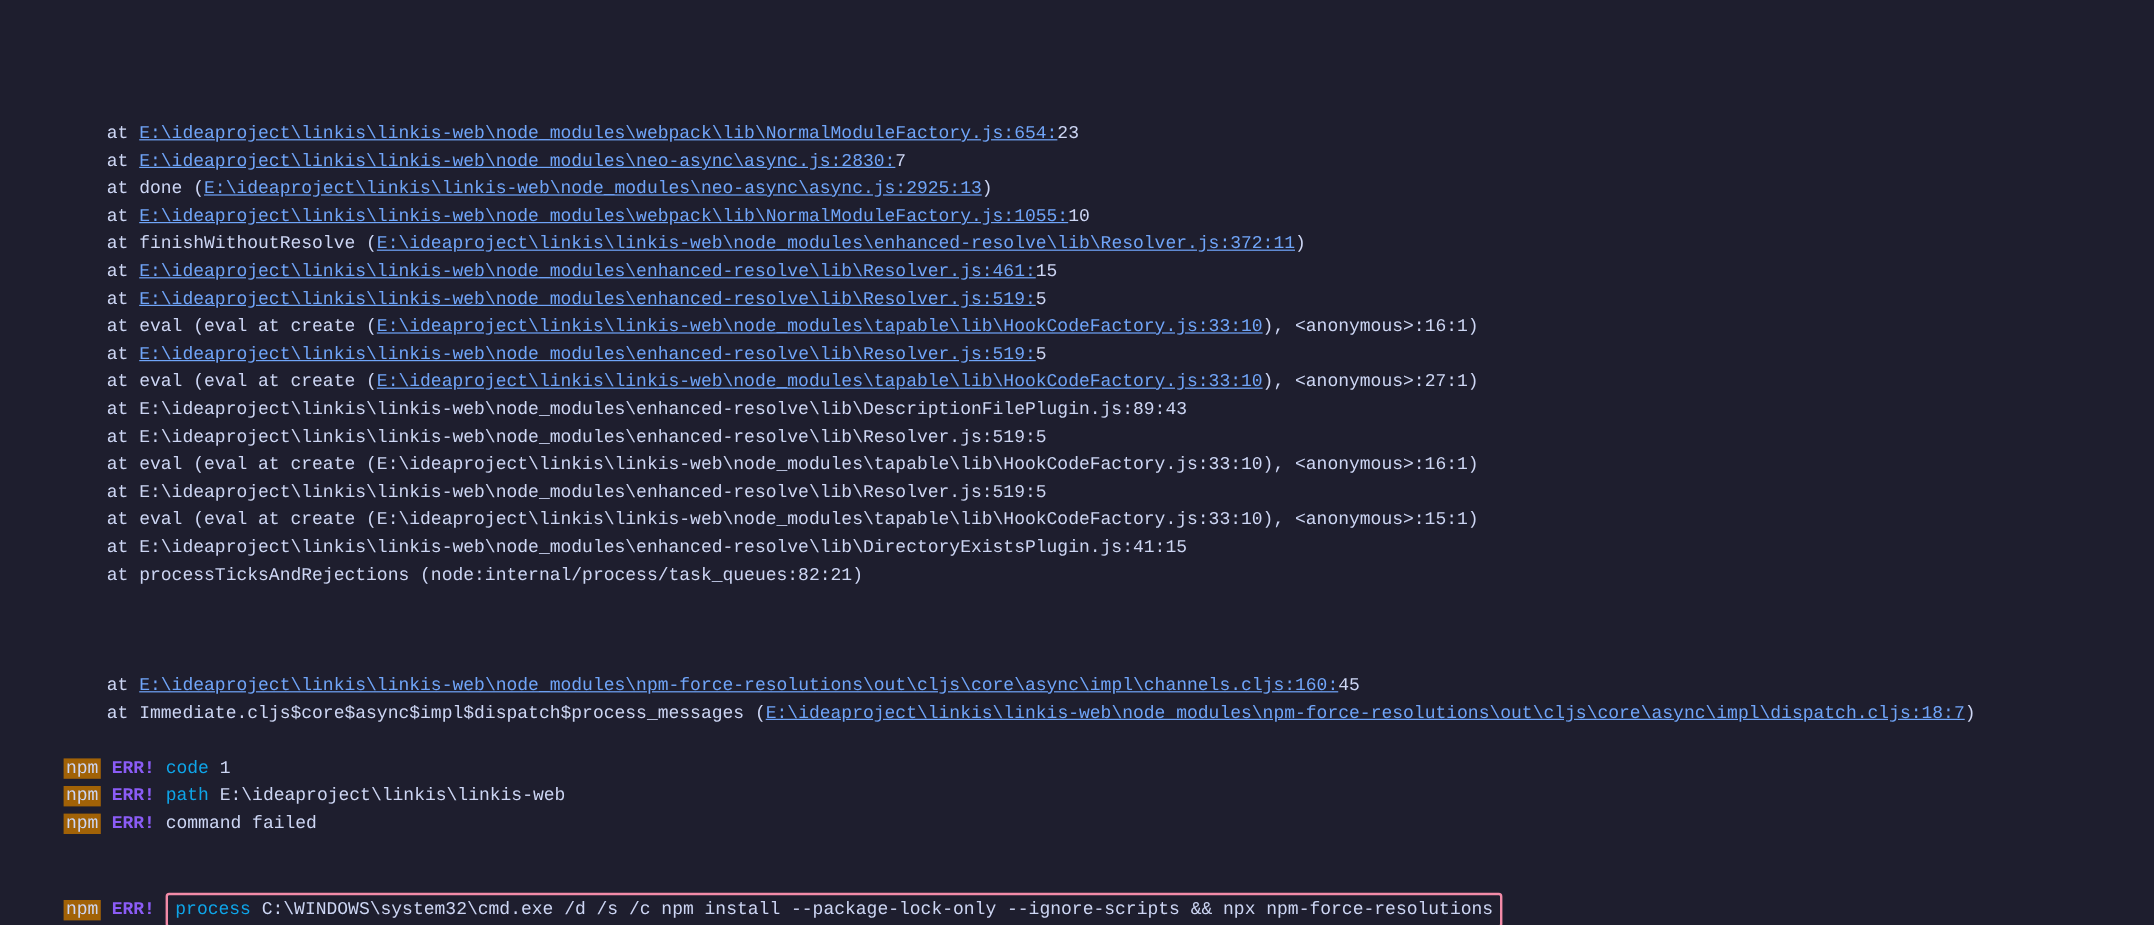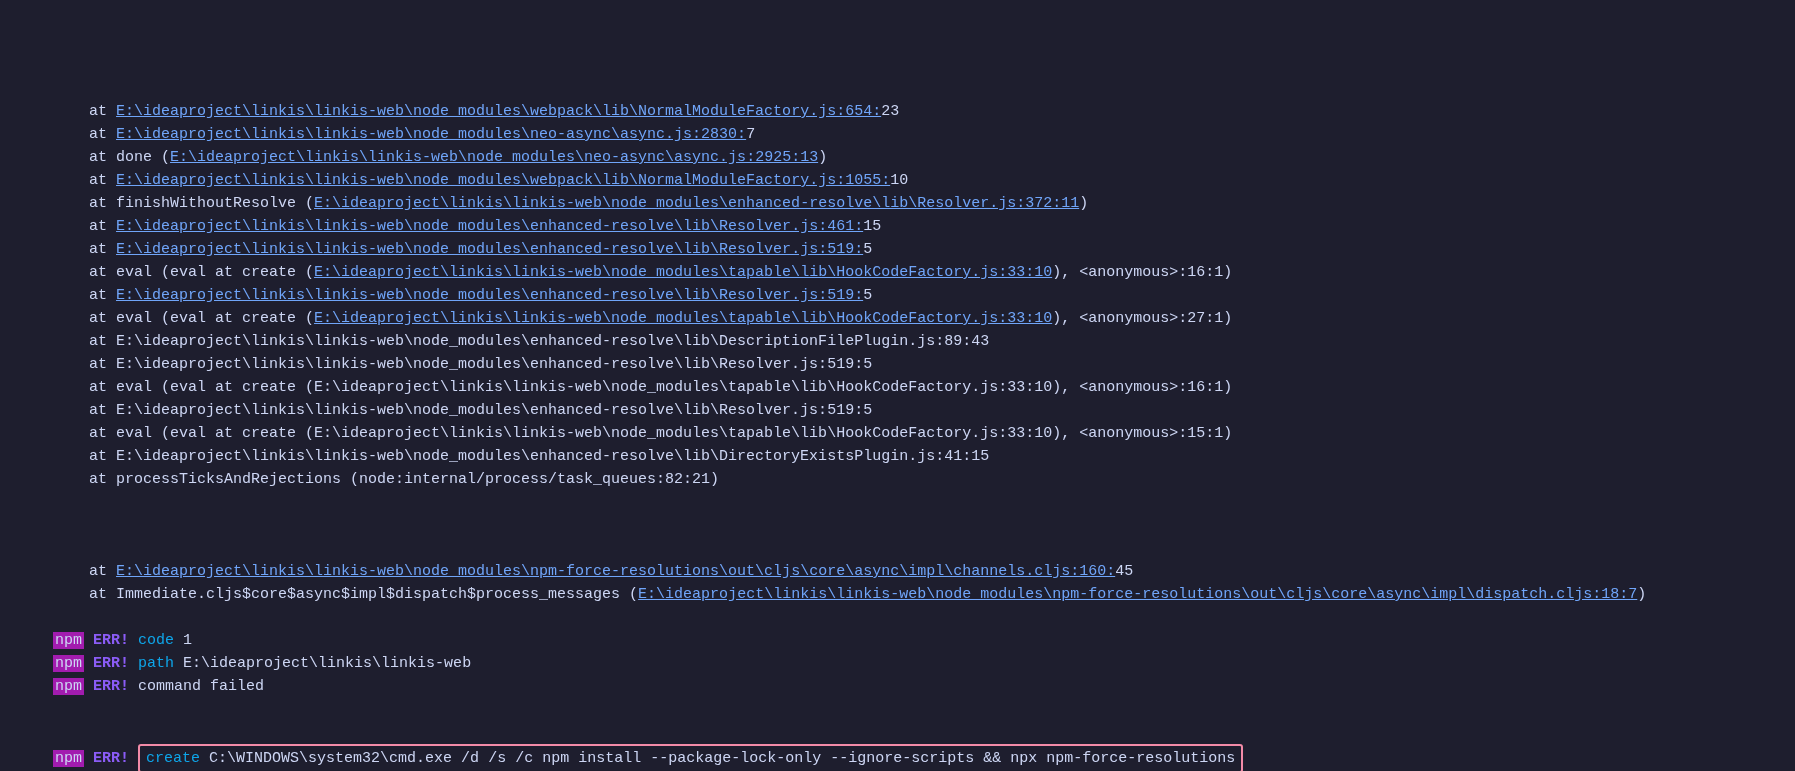--- a/index.html
+++ b/index.html
@@ -18,21 +18,21 @@
       white-space: pre;
       margin-left: 45px;
     }
     .link {
       color: #70a5f9;
       text-decoration: underline;
       cursor: pointer;
     }
     .plain { color: #cdd6f4; }
     .npm-bg {
-      background-color: #a21caf;
+      background-color: #a16207;
       color: #cdd6f4;
       padding: 0 2px;
     }
     .err {
       color: #8b5cf6;
       font-weight: bold;
     }
     .keyword {
       color: #0ea5e9;
     }
@@ -47,21 +47,21 @@
 </head>
 <body>
 
 
 
 <div id="stack-container"><div class="line"><span class="plain">    at </span><span class="link">E:\ideaproject\linkis\linkis-web\node_modules\webpack\lib\NormalModuleFactory.js:654:</span><span class="plain">23</span></div><div class="line"><span class="plain">    at </span><span class="link">E:\ideaproject\linkis\linkis-web\node_modules\neo-async\async.js:2830:</span><span class="plain">7</span></div><div class="line"><span class="plain">    at done (</span><span class="link">E:\ideaproject\linkis\linkis-web\node_modules\neo-async\async.js:2925:13</span><span class="plain">)</span></div><div class="line"><span class="plain">    at </span><span class="link">E:\ideaproject\linkis\linkis-web\node_modules\webpack\lib\NormalModuleFactory.js:1055:</span><span class="plain">10</span></div><div class="line"><span class="plain">    at finishWithoutResolve (</span><span class="link">E:\ideaproject\linkis\linkis-web\node_modules\enhanced-resolve\lib\Resolver.js:372:11</span><span class="plain">)</span></div><div class="line"><span class="plain">    at </span><span class="link">E:\ideaproject\linkis\linkis-web\node_modules\enhanced-resolve\lib\Resolver.js:461:</span><span class="plain">15</span></div><div class="line"><span class="plain">    at </span><span class="link">E:\ideaproject\linkis\linkis-web\node_modules\enhanced-resolve\lib\Resolver.js:519:</span><span class="plain">5</span></div><div class="line"><span class="plain">    at eval (eval at create (</span><span class="link">E:\ideaproject\linkis\linkis-web\node_modules\tapable\lib\HookCodeFactory.js:33:10</span><span class="plain">), &lt;anonymous&gt;:16:1)</span></div><div class="line"><span class="plain">    at </span><span class="link">E:\ideaproject\linkis\linkis-web\node_modules\enhanced-resolve\lib\Resolver.js:519:</span><span class="plain">5</span></div><div class="line"><span class="plain">    at eval (eval at create (</span><span class="link">E:\ideaproject\linkis\linkis-web\node_modules\tapable\lib\HookCodeFactory.js:33:10</span><span class="plain">), &lt;anonymous&gt;:27:1)</span></div><div class="line"><span class="plain">    at E:\ideaproject\linkis\linkis-web\node_modules\enhanced-resolve\lib\DescriptionFilePlugin.js:89:43</span></div><div class="line"><span class="plain">    at E:\ideaproject\linkis\linkis-web\node_modules\enhanced-resolve\lib\Resolver.js:519:5</span></div><div class="line"><span class="plain">    at eval (eval at create (E:\ideaproject\linkis\linkis-web\node_modules\tapable\lib\HookCodeFactory.js:33:10), &lt;anonymous&gt;:16:1)</span></div><div class="line"><span class="plain">    at E:\ideaproject\linkis\linkis-web\node_modules\enhanced-resolve\lib\Resolver.js:519:5</span></div><div class="line"><span class="plain">    at eval (eval at create (E:\ideaproject\linkis\linkis-web\node_modules\tapable\lib\HookCodeFactory.js:33:10), &lt;anonymous&gt;:15:1)</span></div><div class="line"><span class="plain">    at E:\ideaproject\linkis\linkis-web\node_modules\enhanced-resolve\lib\DirectoryExistsPlugin.js:41:15</span></div><div class="line"><span class="plain">    at processTicksAndRejections (node:internal/process/task_queues:82:21)</span></div></div>
 <div class="blank"></div>
 <div id="stack2-container"><div class="line"><span class="plain">    at </span><span class="link">E:\ideaproject\linkis\linkis-web\node_modules\npm-force-resolutions\out\cljs\core\async\impl\channels.cljs:160:</span><span class="plain">45</span></div><div class="line"><span class="plain">    at Immediate.cljs$core$async$impl$dispatch$process_messages (</span><span class="link">E:\ideaproject\linkis\linkis-web\node_modules\npm-force-resolutions\out\cljs\core\async\impl\dispatch.cljs:18:7</span><span class="plain">)</span></div></div>
 <div id="npm-errors-container"><div class="line"><span class="npm-bg">npm</span> <span class="err">ERR!</span> <span class="keyword">code</span><span class="plain"> 1</span></div><div class="line"><span class="npm-bg">npm</span> <span class="err">ERR!</span> <span class="keyword">path</span><span class="plain"> E:\ideaproject\linkis\linkis-web</span></div><div class="line"><span class="npm-bg">npm</span> <span class="err">ERR!</span> <span class="plain">command failed</span></div></div>
 
-<div class="line"><span class="npm-bg">npm</span> <span class="err">ERR!</span> <span class="highlight-box"><span class="keyword">create</span><span class="plain"> C:\WINDOWS\system32\cmd.exe /d /s /c npm install --package-lock-only --ignore-scripts &amp;&amp; npx npm-force-resolutions</span></span></div>
+<div class="line"><span class="npm-bg">npm</span> <span class="err">ERR!</span> <span class="highlight-box"><span class="keyword">process</span><span class="plain"> C:\WINDOWS\system32\cmd.exe /d /s /c npm install --package-lock-only --ignore-scripts &amp;&amp; npx npm-force-resolutions</span></span></div>
 
 
 
 
 
 
 
 
 
 </body></html>

